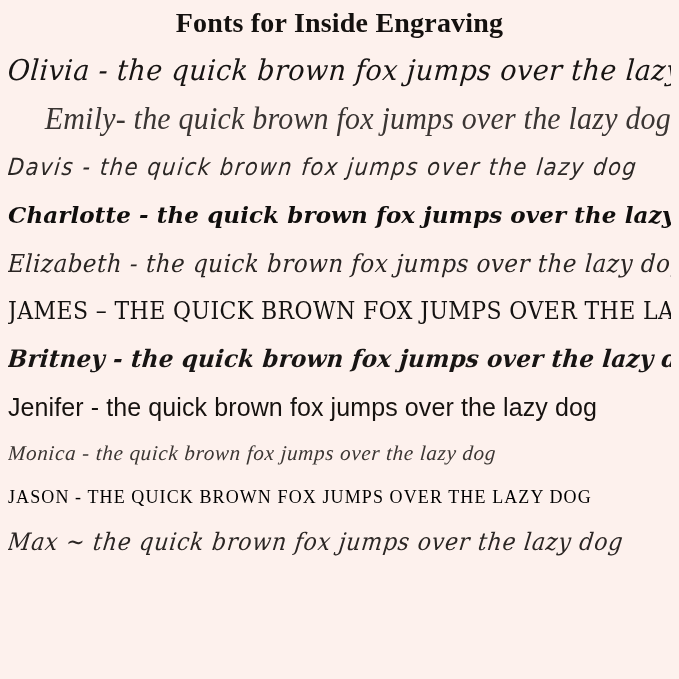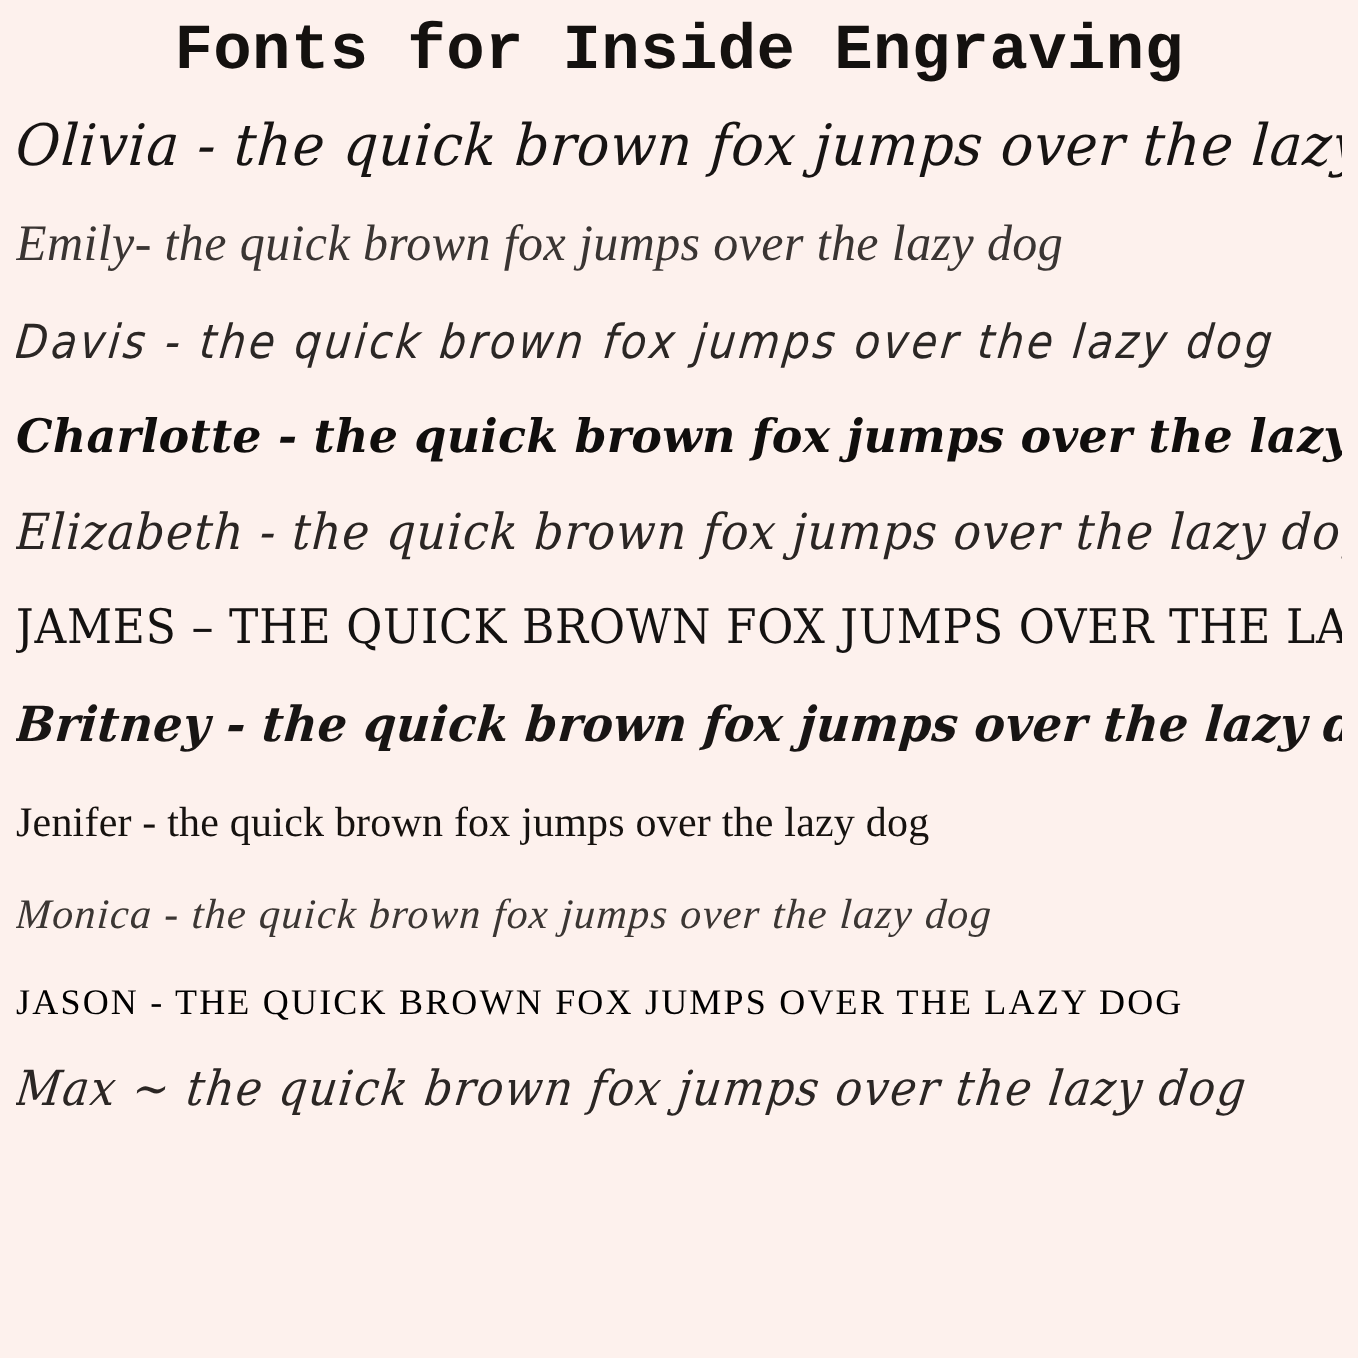--- a/index.html
+++ b/index.html
@@ -17,23 +17,23 @@
     width: 679px;
     height: 679px;
     background: #fdf1ed;
     box-sizing: border-box;
     padding: 6px 8px 0 8px;
     display: flex;
     flex-direction: column;
   }
   .title {
     text-align: center;
-    font-family: Liberation Mono, monospace;
+    font-family: Liberation Serif, serif;
     font-weight: bold;
-    font-size: 32px;
+    font-size: 28px;
     letter-spacing: 0.2px;
     color: #14110f;
     margin: 2px 0 6px 0;
     line-height: 1.1;
   }
   .samples {
     display: flex;
     flex-direction: column;
     flex: 1 1 auto;
   }
@@ -57,27 +57,28 @@
     font-size: 27px;
     letter-spacing: 0.4px;
     transform: skewX(-4deg) scaleY(1.06);
     transform-origin: left center;
     height: 50px;
     line-height: 50px;
   }
   .s-emily {
     font-family: "Liberation Serif", serif;
     font-style: italic;
-    font-size: 25px;
+    font-size: 30px;
     letter-spacing: 0.2px;
     color: #3a3533;
     height: 48px;
     line-height: 48px;
     transform: scaleY(1.02);
     transform-origin: left center;
+    text-align: right;
   }
   .s-davis {
     font-family: "DejaVu Sans", sans-serif;
     font-style: italic;
     font-size: 21px;
     letter-spacing: 1.6px;
     color: #2b2725;
     height: 48px;
     line-height: 48px;
     transform: skewX(-6deg) scaleY(1.12);
@@ -131,22 +132,22 @@
     font-weight: bold;
     font-size: 23px;
     letter-spacing: 0.2px;
     color: #181514;
     height: 48px;
     line-height: 48px;
     transform: skewX(-5deg) scaleY(1.05);
     transform-origin: left center;
   }
   .s-jenifer {
-    font-family: Liberation Serif, serif;
-    font-size: 21px;
+    font-family: Liberation Sans, sans-serif;
+    font-size: 25px;
     letter-spacing: 0.1px;
     color: #16120f;
     height: 48px;
     line-height: 48px;
   }
   .s-monica {
     font-family: "Liberation Serif", serif;
     font-style: italic;
     font-size: 21px;
     letter-spacing: 0.7px;

